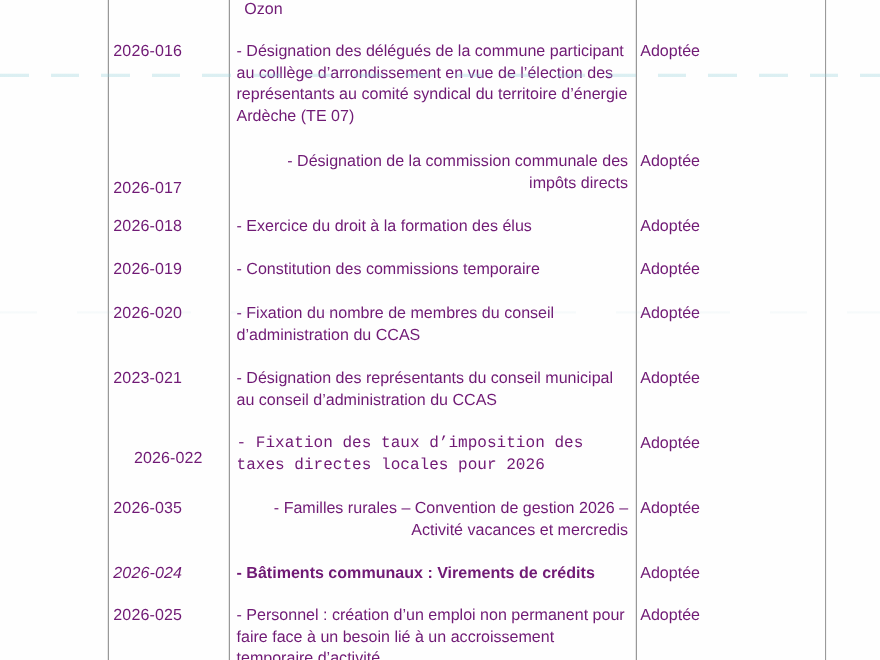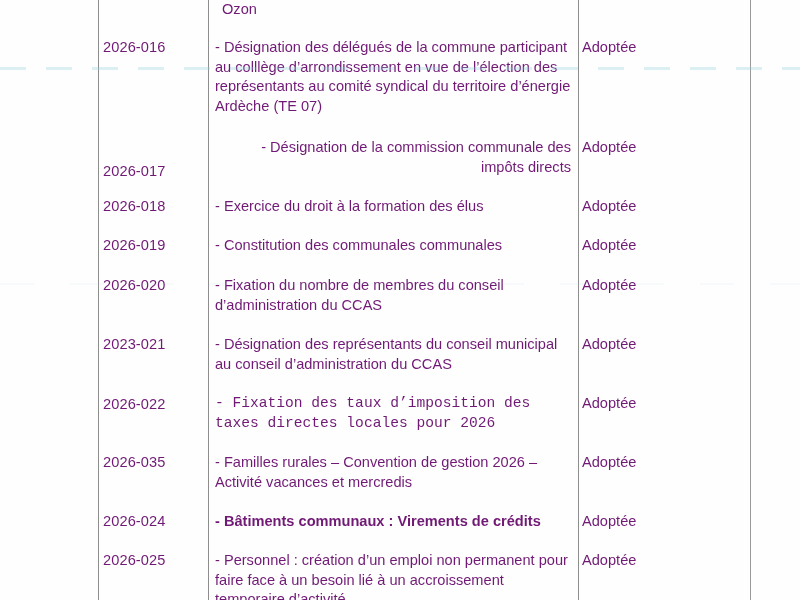--- a/index.html
+++ b/index.html
@@ -132,50 +132,50 @@
     </div>
 
     <div class="table-row" style="top:0px;">
       <div class="cell cell-ref" style="top:197px;">2026-018</div>
       <div class="cell cell-object" style="top:197px;">- Exercice du droit à la formation des élus</div>
       <div class="cell cell-status" style="top:197px;">Adoptée</div>
     </div>
 
     <div class="table-row" style="top:0px;">
       <div class="cell cell-ref" style="top:236px;">2026-019</div>
-      <div class="cell cell-object" style="top:236px;">- Constitution des communales communales</div>
+      <div class="cell cell-object" style="top:236px;">- Constitution des commissions temporaire</div>
       <div class="cell cell-status" style="top:236px;">Adoptée</div>
     </div>
 
     <div class="table-row" style="top:0px;">
       <div class="cell cell-ref" style="top:276px;">2026-020</div>
       <div class="cell cell-object" style="top:276px;">- Fixation du nombre de membres du conseil d’administration du CCAS</div>
       <div class="cell cell-status" style="top:276px;">Adoptée</div>
     </div>
 
     <div class="table-row" style="top:0px;">
       <div class="cell cell-ref" style="top:335px;">2023-021</div>
       <div class="cell cell-object" style="top:335px;">- Désignation des représentants du conseil municipal au conseil d’administration du CCAS</div>
       <div class="cell cell-status" style="top:335px;">Adoptée</div>
     </div>
 
     <div class="table-row" style="top:0px;">
-      <div class="cell cell-ref" style="top:395px;">2026-022</div>
+      <div class="cell cell-ref" style="top:408px;text-align:center;">2026-022</div>
       <div class="cell cell-object" style="top:394px;font-family:Liberation Mono, monospace;">- Fixation des taux d’imposition des taxes directes locales pour 2026</div>
       <div class="cell cell-status" style="top:394px;">Adoptée</div>
     </div>
 
     <div class="table-row" style="top:0px;">
       <div class="cell cell-ref" style="top:453px;">2026-035</div>
-      <div class="cell cell-object" style="top:453px;">- Familles rurales – Convention de gestion 2026 – Activité vacances et mercredis</div>
+      <div class="cell cell-object" style="top:453px;text-align:right;">- Familles rurales – Convention de gestion 2026 – Activité vacances et mercredis</div>
       <div class="cell cell-status" style="top:453px;">Adoptée</div>
     </div>
 
     <div class="table-row" style="top:0px;">
-      <div class="cell cell-ref" style="top:512px;">2026-024</div>
+      <div class="cell cell-ref" style="top:512px;font-style:italic;">2026-024</div>
       <div class="cell cell-object" style="top:512px;font-weight:bold;">- Bâtiments communaux : Virements de crédits</div>
       <div class="cell cell-status" style="top:512px;">Adoptée</div>
     </div>
 
     <div class="table-row" style="top:0px;">
       <div class="cell cell-ref" style="top:551px;">2026-025</div>
       <div class="cell cell-object" style="top:551px;">- Personnel : création d’un emploi non permanent pour faire face à un besoin lié à un accroissement temporaire d’activité</div>
       <div class="cell cell-status" style="top:551px;">Adoptée</div>
     </div>
 

